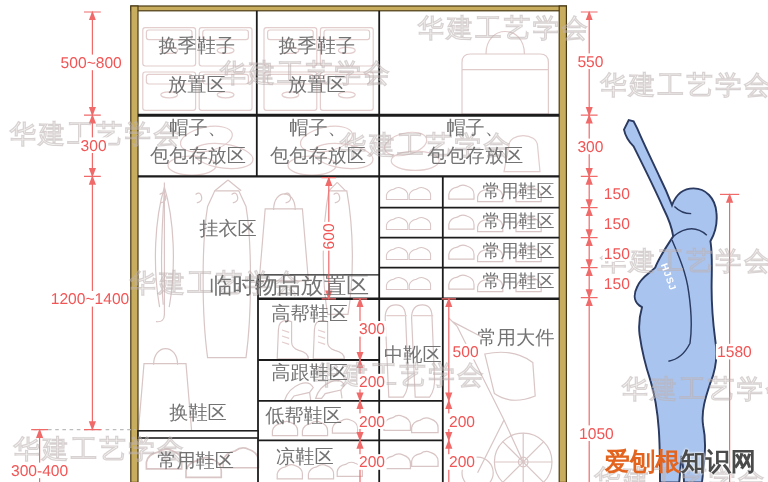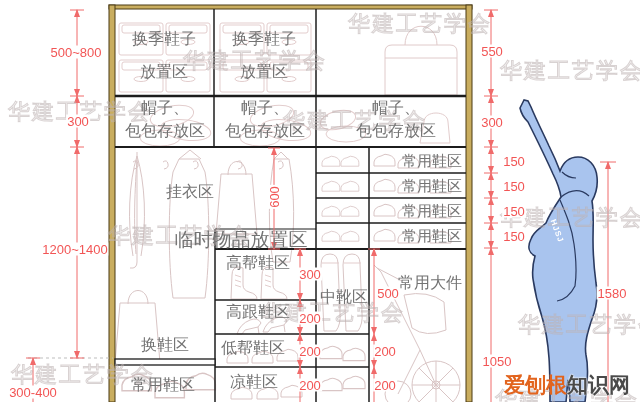--- a/index.html
+++ b/index.html
@@ -245,21 +245,21 @@
   <div class="zl" style="left:190px;top:192px;">挂衣区</div>
   <div class="zl b" style="left:241px;top:239px;">临时物品放置区</div>
   <div class="zl s" style="left:432px;top:160px;">常用鞋区</div>
   <div class="zl s" style="left:432px;top:185px;">常用鞋区</div>
   <div class="zl s" style="left:432px;top:210px;">常用鞋区</div>
   <div class="zl s" style="left:432px;top:235px;">常用鞋区</div>
   <div class="zl" style="left:258px;top:263px;">高帮鞋区</div>
   <div class="zl" style="left:258px;top:312px;">高跟鞋区</div>
   <div class="zl" style="left:253px;top:348px;">低帮鞋区</div>
   <div class="zl" style="left:165px;top:345px;">换鞋区</div>
-  <div class="zl" style="left:254px;top:382px;">凉鞋区</div>
+  <div class="zl" style="left:254px;top:382px;font-family:Liberation Mono, monospace;">凉鞋区</div>
   <div class="zl" style="left:163px;top:385px;">常用鞋区</div>
   <div class="zl" style="left:344px;top:297px;">中靴区</div>
   <div class="zl" style="left:430px;top:283px;">常用大件</div>
 
   <div class="dim" style="left:76px;top:52px;">500~800</div>
   <div class="dim" style="left:78px;top:121px;">300</div>
   <div class="dim" style="left:75px;top:249px;">1200~1400</div>
   <div class="dim" style="left:33px;top:392px;">300-400</div>
   <div class="dim" style="left:492px;top:51px;">550</div>
   <div class="dim" style="left:492px;top:122px;">300</div>

